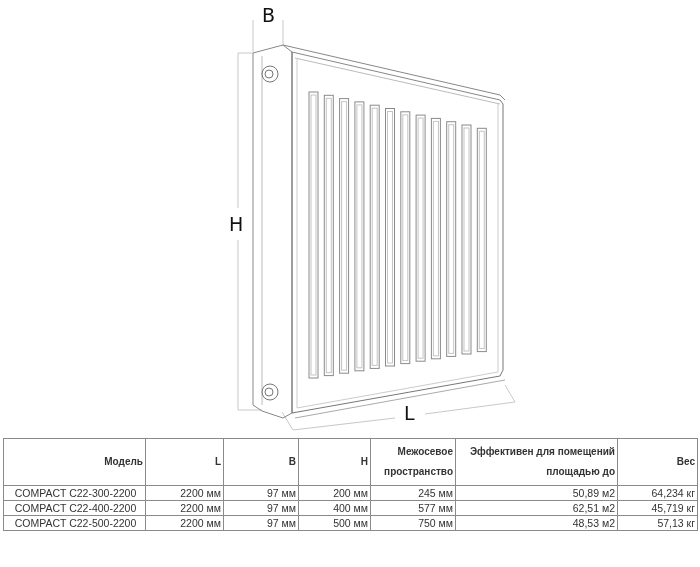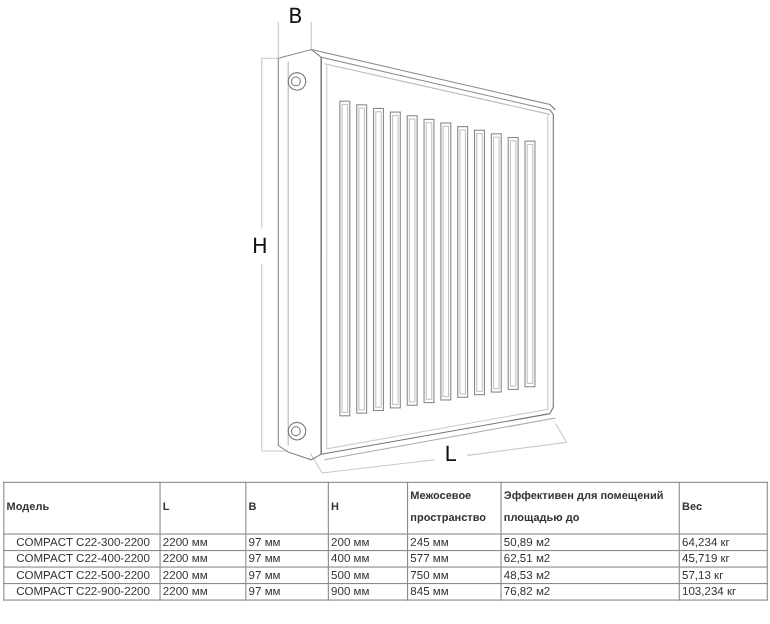--- a/index.html
+++ b/index.html
@@ -3,21 +3,21 @@
 <meta charset="utf-8">
 <style>
   html, body { margin:0; padding:0; background:#ffffff; }
   body { width:700px; height:567px; position:relative; overflow:hidden;
          font-family:"Liberation Sans", sans-serif; color:#222; }
   .diagram { position:absolute; left:0; top:0; width:700px; height:432px; }
   .diagram svg { position:absolute; left:0; top:0; }
   .dim-label { position:absolute; font-family:"DejaVu Sans", sans-serif; font-size:19px; color:#111; line-height:1; }
   table.specs { position:absolute; left:3px; top:438px; width:694px;
                 border-collapse:collapse; table-layout:fixed; font-size:10.5px; color:#333; }
-  table.specs th, table.specs td { border:1px solid #8a8a8a; text-align:left;
+  table.specs th, table.specs td { border:1px solid #8a8a8a; text-align:right;
                 padding:0 2px; white-space:nowrap; font-weight:normal; }
   table.specs th { height:46px; font-weight:bold; color:#333; font-size:10px; line-height:20px; }
   table.specs td { height:14px; line-height:14px; }
   table.specs td.model { text-align:center; padding-left:4px; }
 </style>
 </head>
 <body>
 
 <div class="diagram">
   <svg width="700" height="432" viewBox="0 0 700 432">
@@ -130,23 +130,14 @@
       </tr>
       <tr>
         <td class="model">COMPACT C22-500-2200</td>
         <td>2200 мм</td>
         <td>97 мм</td>
         <td>500 мм</td>
         <td>750 мм</td>
         <td>48,53 м2</td>
         <td>57,13 кг</td>
       </tr>
-      <tr>
-        <td class="model">COMPACT C22-900-2200</td>
-        <td>2200 мм</td>
-        <td>97 мм</td>
-        <td>900 мм</td>
-        <td>845 мм</td>
-        <td>76,82 м2</td>
-        <td>103,234 кг</td>
-      </tr>
     </tbody>
 </table>
 
 </body></html>

